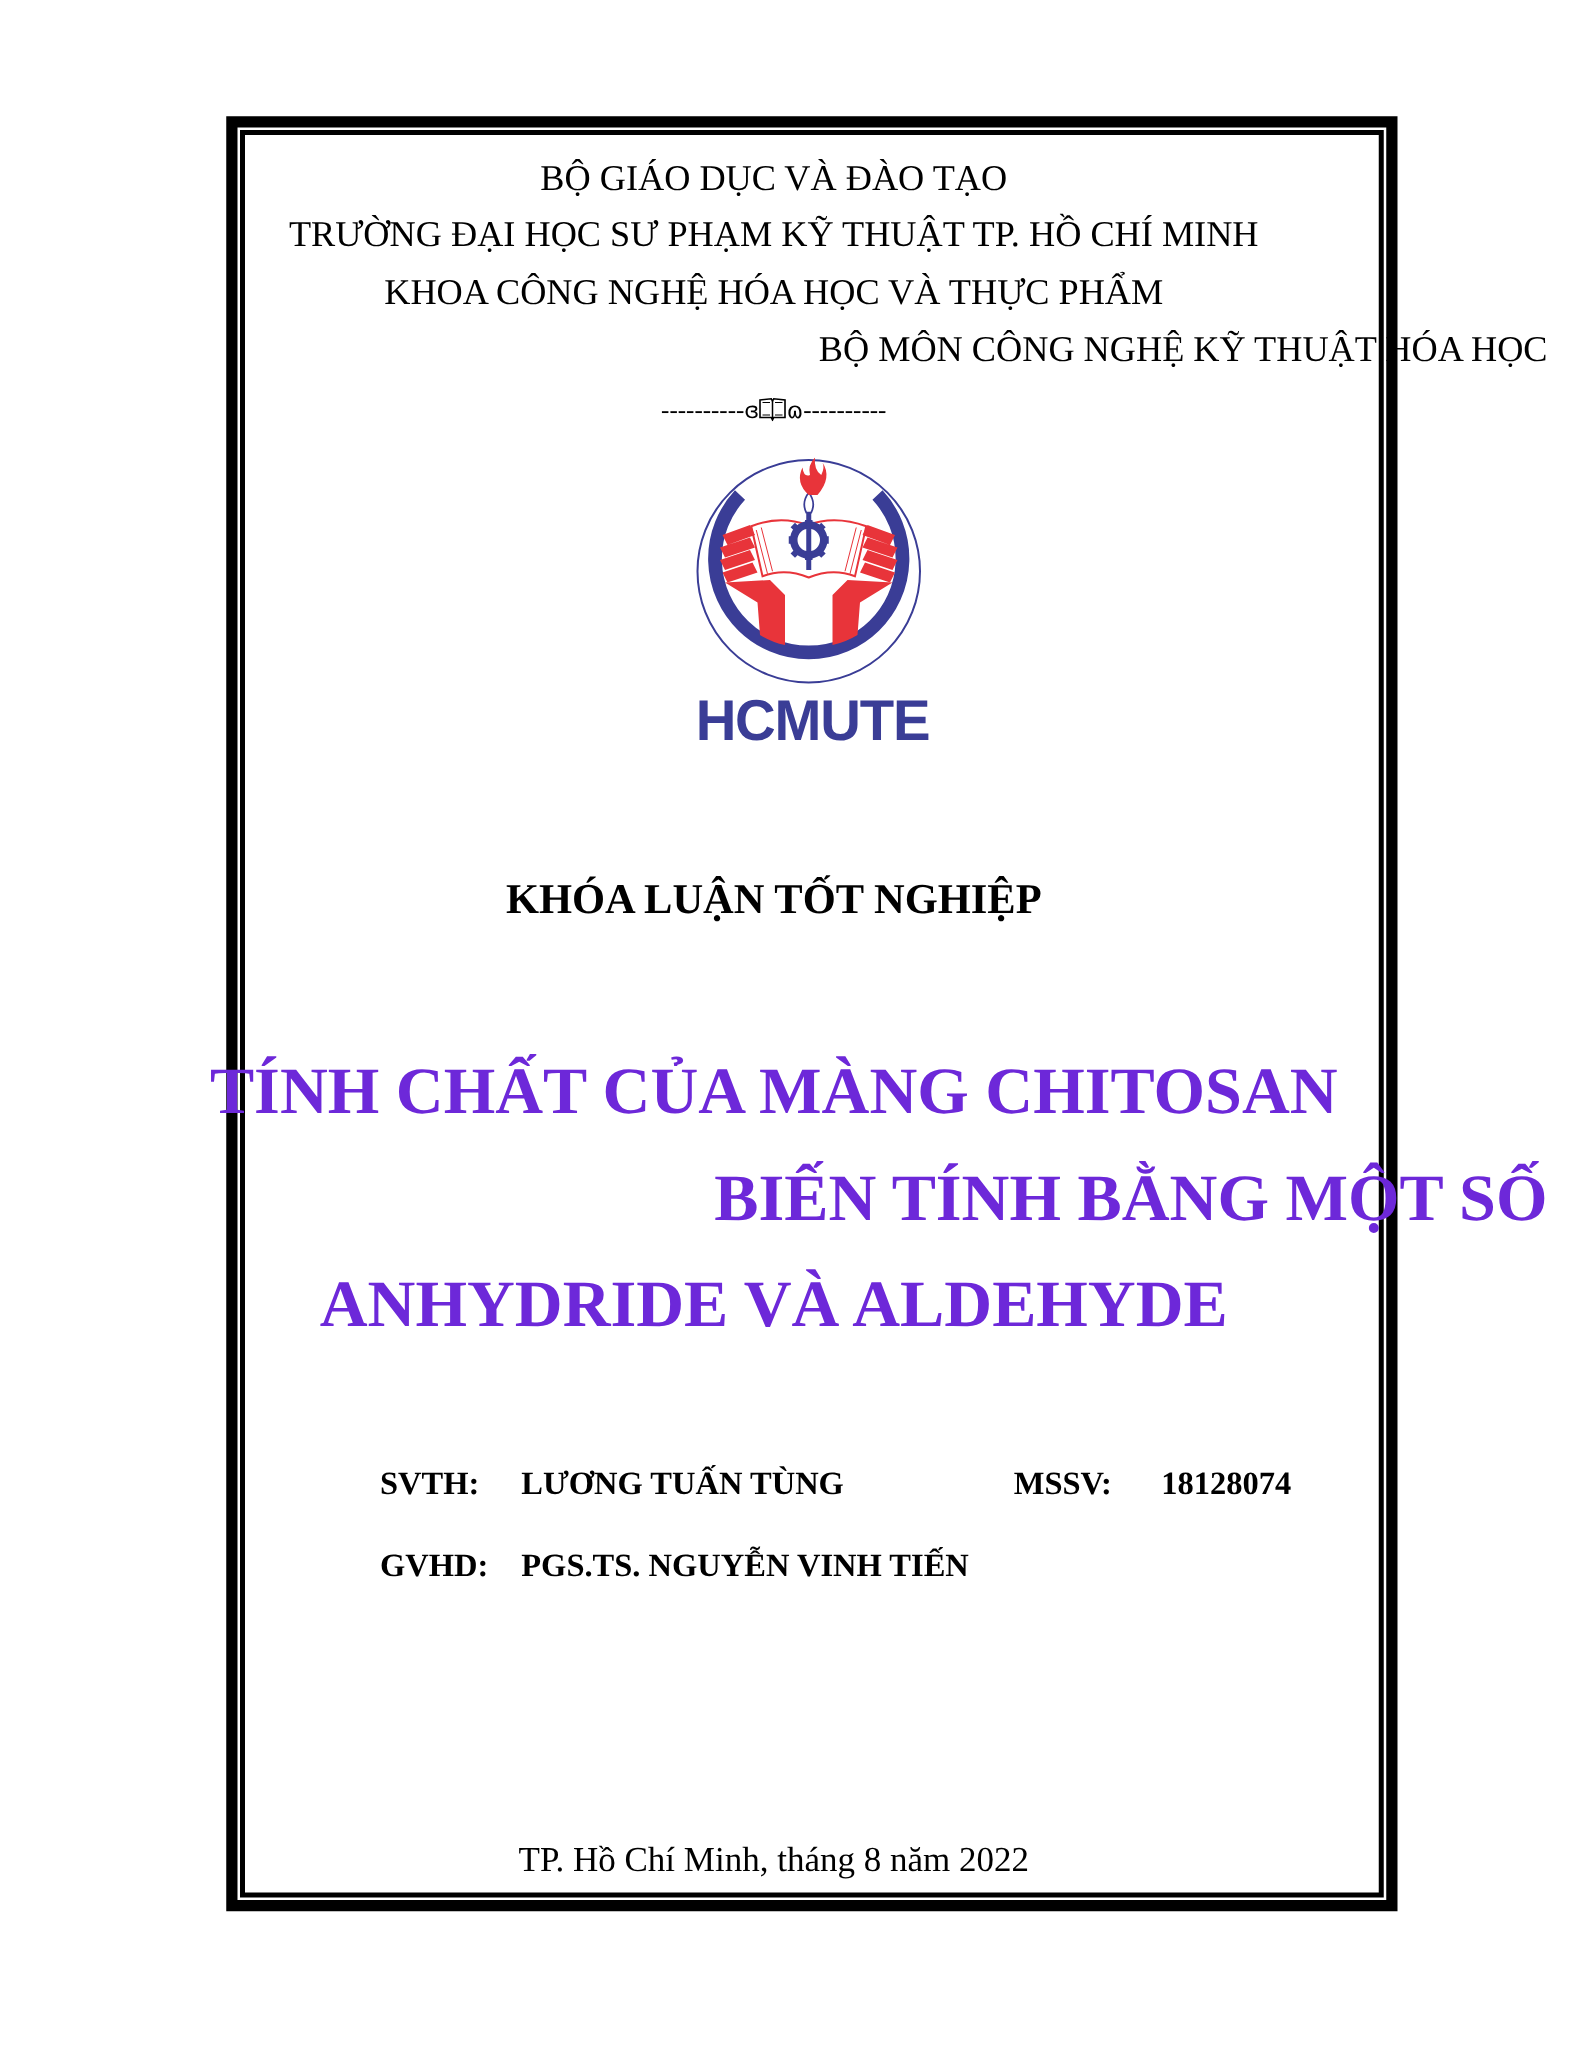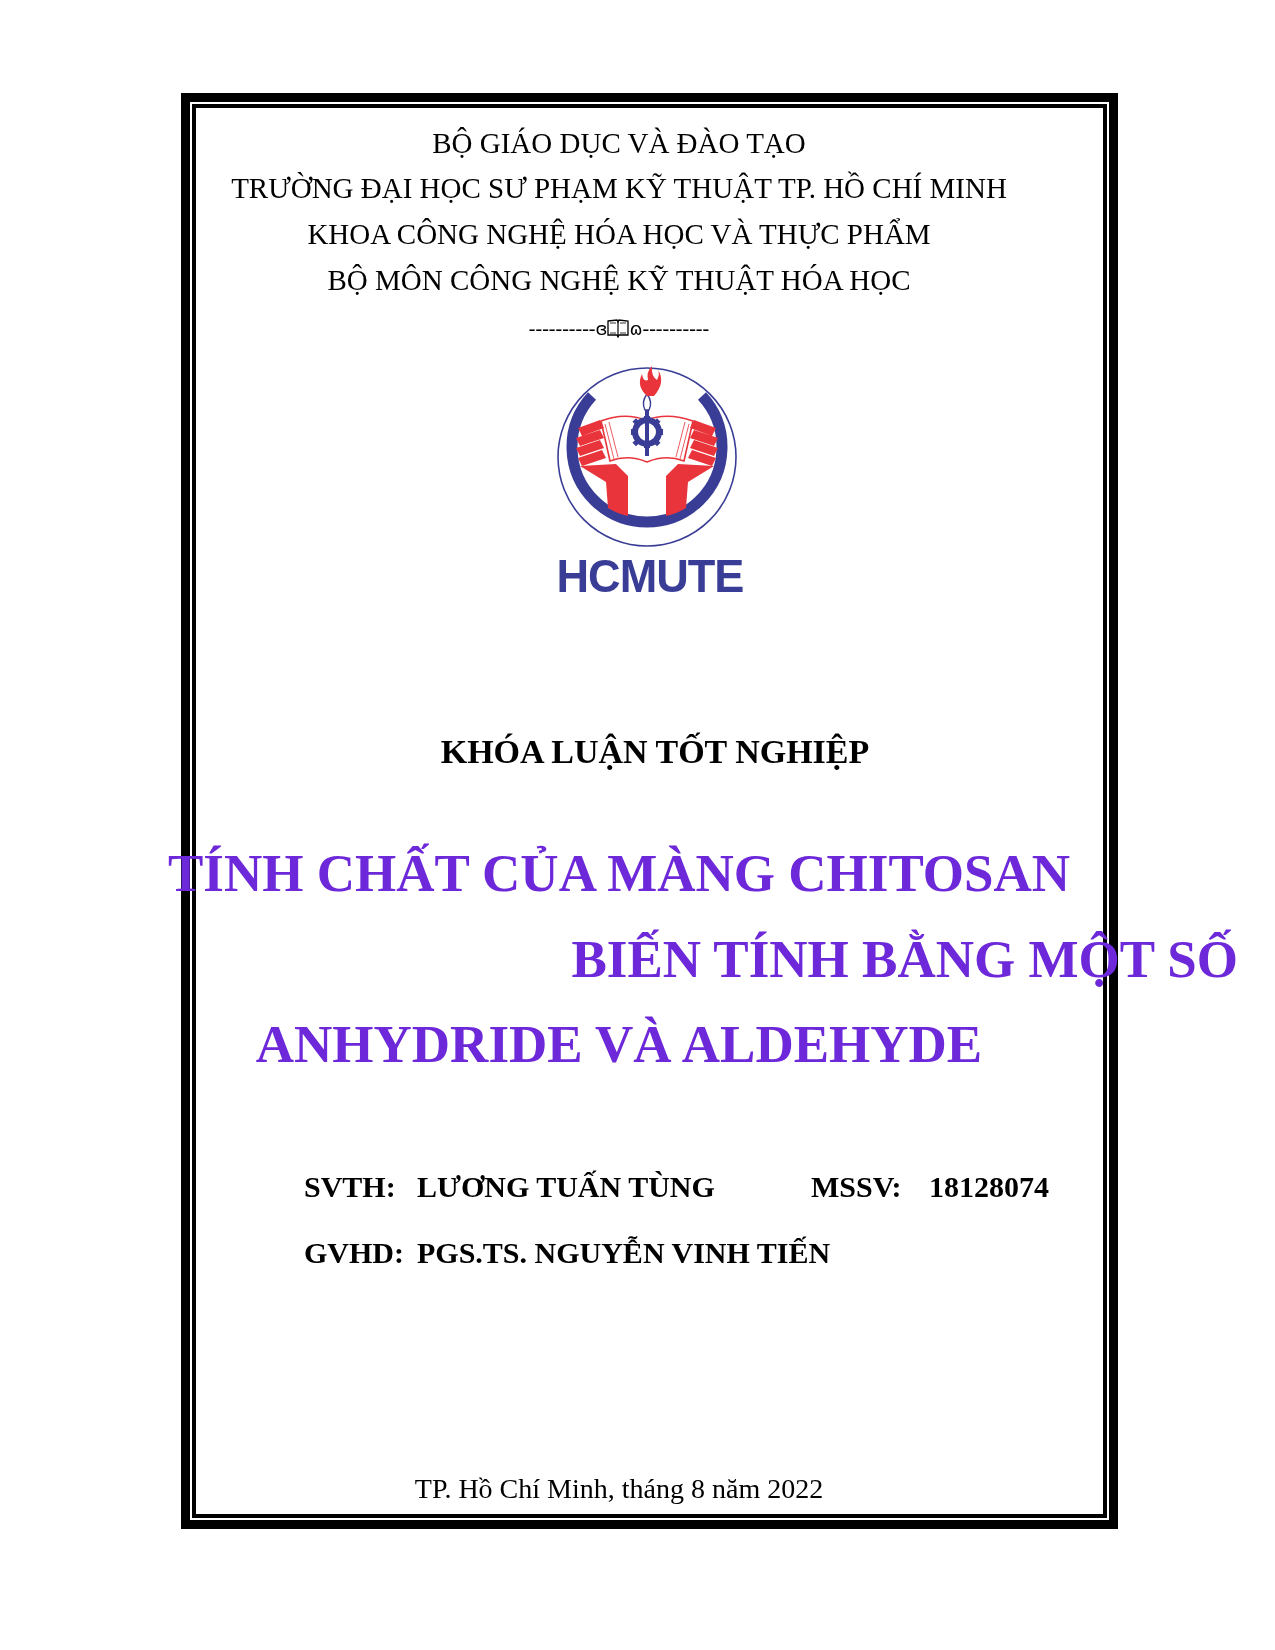--- a/index.html
+++ b/index.html
@@ -10,38 +10,38 @@
   .frame-inner { position:absolute; left:192px; top:104px; width:915px; height:1414px;
                  border:4px solid #000; box-sizing:border-box; }
   .line { position:absolute; left:0; width:1238px; text-align:center; white-space:nowrap; }
   .hdr { font-size:29px; line-height:34px; }
   .hdr.reg { font-weight:normal; }
   .hdr.bold { font-weight:normal; }
   .divider { font-size:20px; line-height:24px; letter-spacing:0; }
   .divider .orn { font-family:"DejaVu Sans", sans-serif; font-size:18px; }
   .thesis-type { font-size:34px; font-weight:bold; line-height:40px; }
   .title { font-size:53px; font-weight:bold; color:#6d28d9; line-height:60px; }
-  .info { position:absolute; font-size:30px; font-weight:bold; line-height:30px; white-space:nowrap; }
+  .info { position:absolute; font-size:26px; font-weight:bold; line-height:30px; white-space:nowrap; }
   .footer { font-size:28px; line-height:32px;font-family:Liberation Serif, serif; }
   .logo { position:absolute; left:556px; top:366px; width:182px; height:182px; }
   .logo-text { position:absolute; left:550px; top:556px; width:200px; text-align:center;
                font-family:"Liberation Sans", "DejaVu Sans", sans-serif; font-weight:bold;
                font-size:46px; line-height:40px; color:#3a3d96; letter-spacing:-1px;
                transform:scaleX(0.98); }
 </style>
 </head>
 <body>
 
 <div class="frame-outer"></div>
 <div class="frame-inner"></div>
 
 <div class="line hdr reg" style="top:126px;">BỘ GIÁO DỤC VÀ ĐÀO TẠO</div>
 <div class="line hdr bold" style="top:171px;">TRƯỜNG ĐẠI HỌC SƯ PHẠM KỸ THUẬT TP. HỒ CHÍ MINH</div>
 <div class="line hdr bold" style="top:217px;">KHOA CÔNG NGHỆ HÓA HỌC VÀ THỰC PHẨM</div>
-<div class="line hdr bold" style="top:263px;">BỘ MÔN CÔNG NGHỆ KỸ THUẬT HÓA HỌC</div>
+<div class="line hdr bold" style="top:263px;text-align:right;">BỘ MÔN CÔNG NGHỆ KỸ THUẬT HÓA HỌC</div>
 
 <div class="line divider" style="top:316px;">
   <span>----------</span><span class="orn">ɞ</span><span style="display:inline-block;vertical-align:-3px;"><svg width="22" height="20" viewBox="0 0 22 20">
         <path d="M1 3 L10 2 L11 4 L12 2 L21 3 L21 17 L12 17 L11 19 L10 17 L1 17 Z" fill="none" stroke="#000" stroke-width="1.3"></path>
         <line x1="11" y1="4" x2="11" y2="18" stroke="#000" stroke-width="1.2"></line>
         <path d="M3 5 L9 5 M3 15 L9 15 M13 5 L19 5 M13 15 L19 15" stroke="#000" stroke-width="0.8"></path>
       </svg></span><span class="orn">ɷ</span><span>----------</span>
 </div>
 
 <div class="logo">
@@ -69,21 +69,21 @@
       <rect x="99" y="74" width="5" height="5" transform="rotate(45 101 76)"></rect>
     </g>
     <rect x="89" y="40" width="4" height="50" fill="#3a3d96"></rect>
     <path d="M91 28 Q97 36 93 44 L89 44 Q85 36 91 28 Z" fill="#fff" stroke="#3a3d96" stroke-width="1.4"></path>
 
     <path d="M91 30 Q80 20 86 8 Q87 16 92 14 Q90 6 96 0 Q95 10 101 14 Q104 8 102 4 Q110 16 98 30 Z" fill="#e8343a"></path>
   </svg>
 </div>
 <div class="logo-text">HCMUTE</div>
 
-<div class="line thesis-type" style="top:732px;margin-left:36px;">KHÓA LUẬN TỐT NGHIỆP</div>
+<div class="line thesis-type" style="top:700px;">KHÓA LUẬN TỐT NGHIỆP</div>
 
 <div class="line title" style="top:843px;">TÍNH CHẤT CỦA MÀNG CHITOSAN</div>
 <div class="line title" style="top:929px;text-align:right;">BIẾN TÍNH BẰNG MỘT SỐ</div>
 <div class="line title" style="top:1014px;">ANHYDRIDE VÀ ALDEHYDE</div>
 
 <div class="info" style="left:304px; top:1172px;">SVTH:</div>
 <div class="info" style="left:417px; top:1172px;">LƯƠNG TUẤN TÙNG</div>
 <div class="info" style="left:811px; top:1172px;">MSSV:</div>
 <div class="info" style="left:929px; top:1172px;">18128074</div>
 

